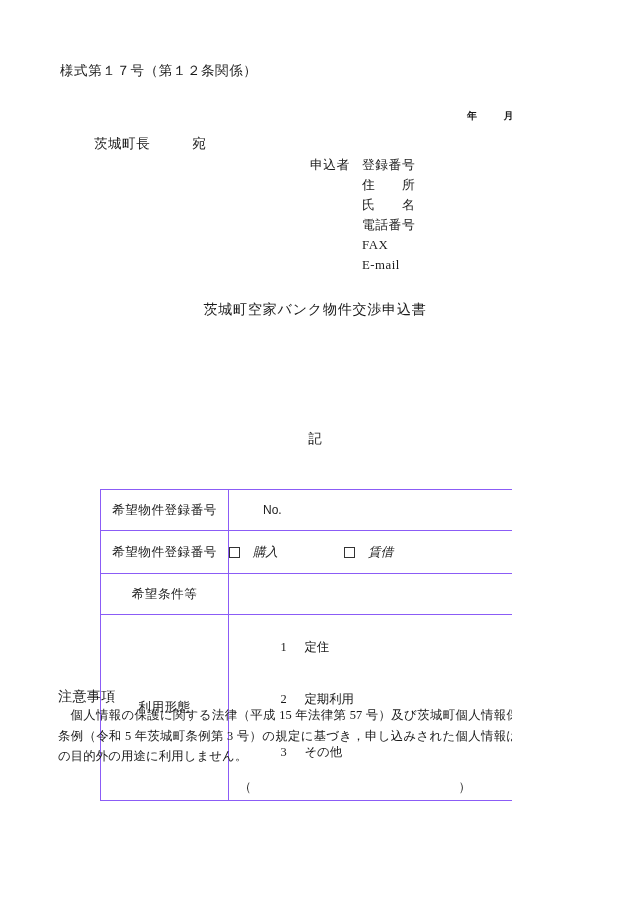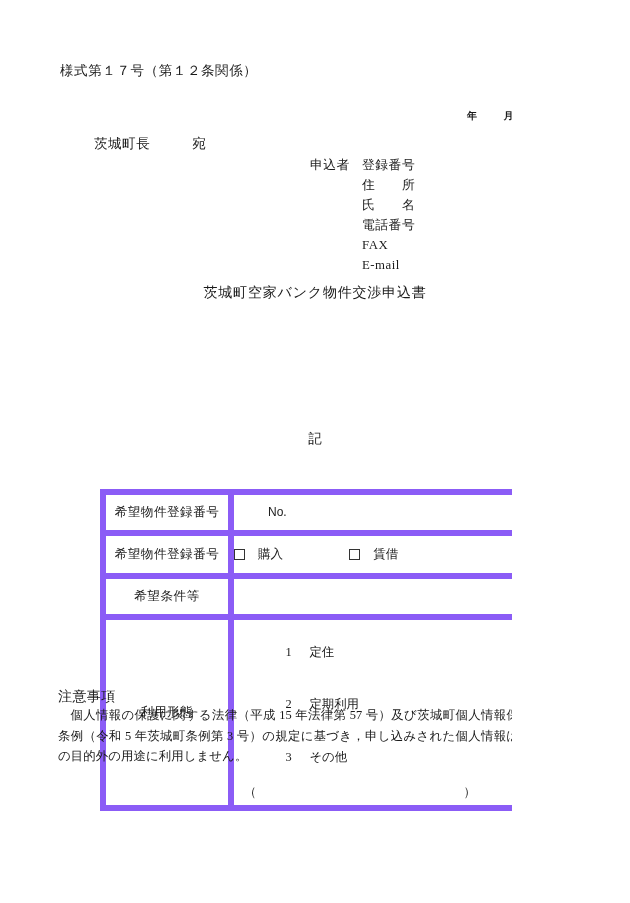--- a/index.html
+++ b/index.html
@@ -67,21 +67,21 @@
     letter-spacing: 0.5px;
   }
   .applicant-label {
     letter-spacing: 0.5px;
   }
   .applicant-row.indent .applicant-title { visibility: hidden; }
 
   
   .doc-title {
     left: 0;
-    top: 284px;
+    top: 301px;
     width: 630px;
     text-align: center;
     font-size: 14px;
     letter-spacing: 0.8px;
   }
 
   
   .body-para {
     left: 60px;
     top: 356px;
@@ -105,21 +105,21 @@
   
   .form-table {
     left: 100px;
     top: 489px;
     width: 428px;
     border-collapse: collapse;
     table-layout: fixed;
     font-size: 12.6px;
   }
   .form-table td {
-    border: 6px solid #8b5cf6;
+    border: 1px solid #8b5cf6;
     padding: 0;
     vertical-align: middle;
   }
   .col-label { width: 128px; }
   .cell-label {
     text-align: center;
     letter-spacing: 0.5px;
   }
   .cell-value {
     padding-left: 12px;
@@ -129,21 +129,21 @@
   .r3 { height: 41px; }
   .r4 { height: 73px; }
 
   .no-text {
     display: inline-block;
     margin-left: 34px;
     font-size: 12px;
     font-family: Liberation Sans, sans-serif;
   }
 
-  .checkbox-group { display: flex; align-items: center; }
+  .checkbox-group { display: flex; align-items: center; font-style: italic; }
   .cb-item { display: flex; align-items: center; }
   .cb-item.second { margin-left: 66px; }
   .cb-box {
     width: 9px;
     height: 9px;
     border: 1px solid #333;
     display: inline-block;
     margin-right: 13px;
   }
 

